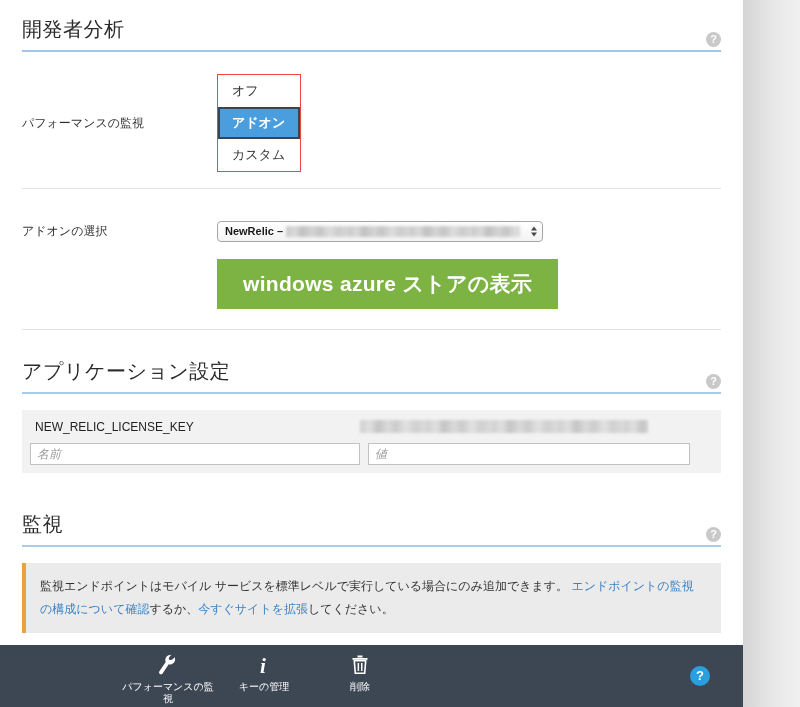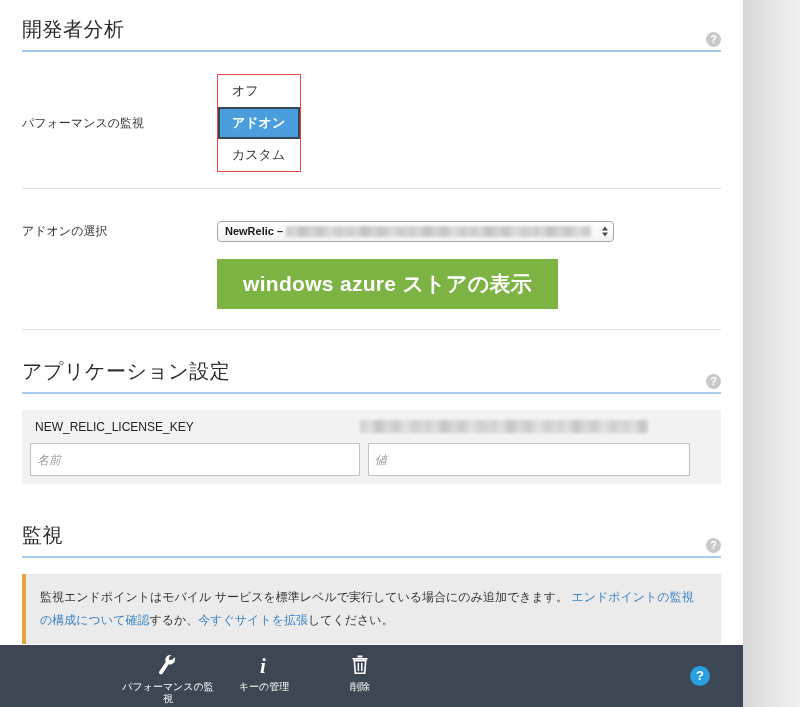--- a/index.html
+++ b/index.html
@@ -128,21 +128,21 @@
   .divider {
     height: 1px;
     background: #e3e3e3;
     margin: 16px 0 0 0;
   }
 
   
   .select-wrap {
     position: relative;
     display: inline-block;
-    width: 397px;
+    width: 326px;
   }
   .select-box {
     width: 100%;
     height: 21px;
     border: 1px solid #a6a6a6;
     border-radius: 4px;
     background: linear-gradient(to bottom, #ffffff 0%, #f3f3f3 100%);
     display: flex;
     align-items: center;
     padding: 0 22px 0 7px;
@@ -233,21 +233,21 @@
       #cfcfcf 0px, #e0e0e0 10px, #c4c4c4 18px, #dadada 28px,
       #cbcbcb 36px, #e2e2e2 46px, #d0d0d0 55px, #dcdcdc 66px);
     filter: blur(1.8px);
   }
   .settings-inputs {
     display: flex;
     gap: 8px;
     padding: 0 8px 8px 8px;
   }
   .settings-inputs input {
-    height: 33px;
+    height: 22px;
     border: 1px solid #c2c2c2;
     background: #ffffff;
     font-size: 12px;
     padding: 0 6px;
     color: #333333;
     font-family: "Liberation Sans", "DejaVu Sans", sans-serif;
   }
   .settings-inputs input::placeholder {
     color: #9a9a9a;
     font-style: italic;

